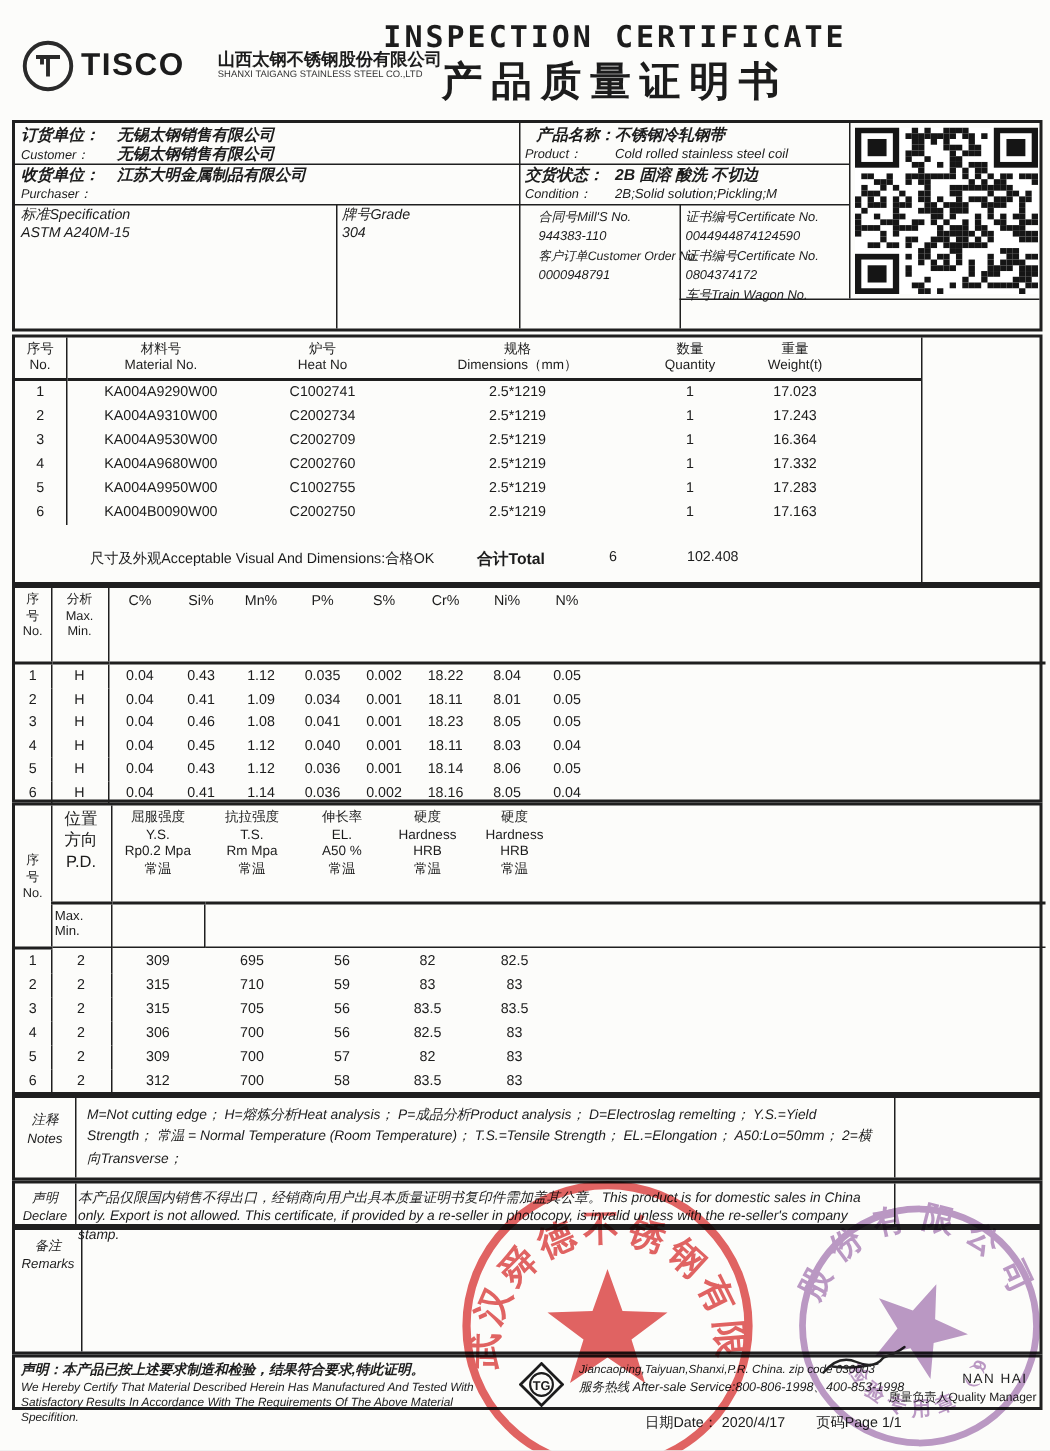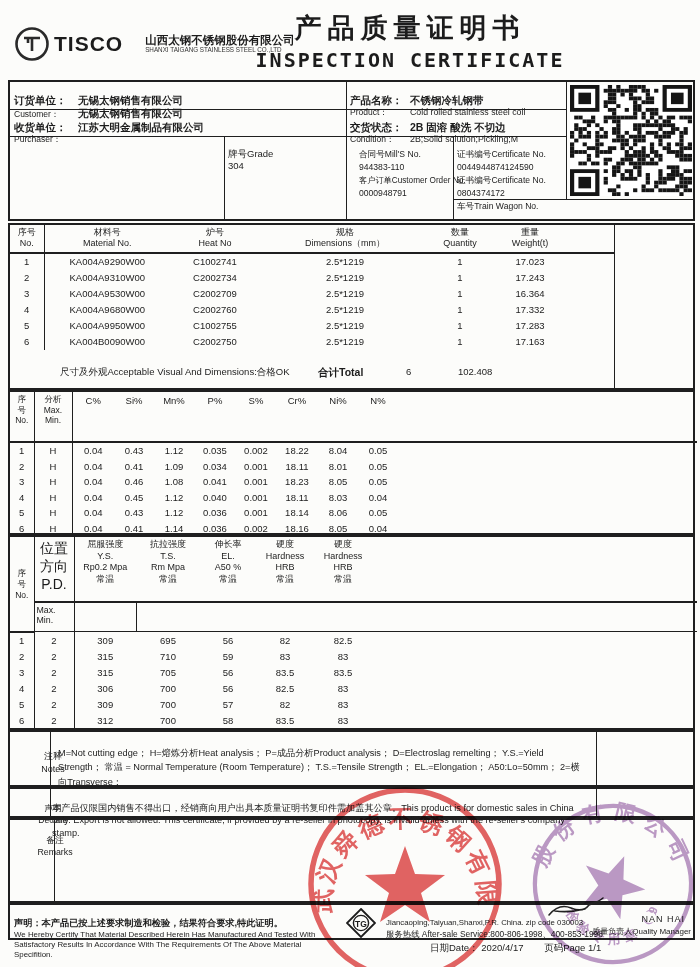--- a/index.html
+++ b/index.html
@@ -1,27 +1,27 @@
 <!DOCTYPE html>
 <html><head>
 <meta charset="utf-8">
 <style>
   html,body{margin:0;padding:0;background:#e8e8e8;}
   .page{position:relative;width:700px;height:967px;background:#fcfcfa;font-family:"Liberation Sans",sans-serif;color:#1c1c1c;overflow:hidden;margin:0 auto;}
   .abs{position:absolute;box-sizing:border-box;}
   .sec{position:absolute;box-sizing:border-box;border:2px solid #1f1f1f;background:transparent;}
   .vl{position:absolute;width:0;border-left:1.3px solid #1f1f1f;}
   .hl{position:absolute;height:0;border-top:1.3px solid #1f1f1f;}
-  .cell{position:absolute;box-sizing:border-box;padding:12px 4px;line-height:1.25;}
+  .cell{position:absolute;box-sizing:border-box;padding:2px 4px;line-height:1.25;font-style:italic;}
   .row{display:flex;align-items:baseline;}
   .lbl{flex:0 0 64px;}
   .cnb{font-weight:bold;font-size:10.5px;}
   .en{font-size:8.5px;}
   .val{font-size:9.5px;}
-  .pre{white-space:pre-line;margin-left:23px;}
+  .pre{white-space:pre-line;}
   .nowrap{white-space:nowrap;}
   table{border-collapse:collapse;table-layout:fixed;}
   th,td{padding:0 2px;font-weight:normal;overflow:hidden;}
   
   .mt{width:604px;}
   .mt thead th{font-size:9px;text-align:center;line-height:1.2;padding:2px 0 3px;border-bottom:2px solid #1f1f1f;}
   .mt tbody td{font-size:9.5px;text-align:center;height:16px;}
   .mt tr > *:first-child{border-right:1.3px solid #1f1f1f;}
   
   .ct{width:687px;}
@@ -53,22 +53,22 @@
       <circle cx="18" cy="18" r="15.5" fill="none" stroke="#2a2a2a" stroke-width="2.6"></circle>
       <path d="M10 12 h16 M18 12 v13 M14 12 v5" stroke="#2a2a2a" stroke-width="2.6" fill="none"></path>
     </svg>
     <span style="font-size:21px;font-weight:bold;letter-spacing:1px;">TISCO</span>
     <span style="display:inline-block;line-height:1.1;margin-left:18px;">
       <span style="display:block;font-size:11.5px;font-weight:bold;">山西太钢不锈钢股份有限公司</span>
       <span style="display:block;font-size:6.3px;color:#333;">SHANXI TAIGANG STAINLESS STEEL CO.,LTD</span>
     </span>
   </div>
   <div class="abs" style="left:240px;top:10px;width:340px;text-align:center;">
+    <div style="font-size:20px;letter-spacing:2px;font-family:'DejaVu Sans Mono',monospace;font-weight:bold;margin-top:2px;">INSPECTION CERTIFICATE</div>
     <div style="font-size:27px;font-weight:bold;letter-spacing:6px;">产品质量证明书</div>
-    <div style="font-size:20px;letter-spacing:2px;font-family:'DejaVu Sans Mono',monospace;font-weight:bold;margin-top:2px;">INSPECTION CERTIFICATE</div>
   </div>
 
   <div class="sec" style="left:8px;top:80px;width:687px;height:141px;">
     <div class="hl" style="left:0;top:27px;width:556px;"></div>
     <div class="hl" style="left:0;top:54px;width:556px;"></div>
     <div class="hl" style="left:443px;top:117px;width:240px;"></div>
     <div class="vl" style="left:336px;top:0;height:137px;"></div>
     <div class="vl" style="left:214px;top:54px;height:83px;"></div>
     <div class="vl" style="left:443px;top:54px;height:83px;"></div>
     <div class="vl" style="left:556px;top:0;height:117px;"></div>
@@ -85,27 +85,31 @@
     </div>
     <div class="cell" style="left:0;top:27px;width:336px;height:27px;">
       <div class="row">
           <span class="lbl cnb">收货单位：</span>
           <span class="cnb">江苏大明金属制品有限公司</span>
         </div>
       <div class="row">
           <span class="lbl en">Purchaser：</span>
         </div>
     </div>
+    <div class="cell" style="left:0;top:54px;width:214px;height:83px;">
+      <div class="val">标准Specification</div>
+      <div class="val">ASTM A240M-15</div>
+    </div>
     <div class="cell" style="left:214px;top:54px;width:122px;height:83px;">
       <div class="val">牌号Grade</div>
       <div class="val">304</div>
     </div>
     <div class="cell" style="left:336px;top:0;width:220px;height:27px;">
       <div class="row">
-          <span class="lbl cnb" style="flex-basis:60px;">产品名称：</span>
+          <span class="lbl cnb" style="flex-basis:60px;text-align:right;">产品名称：</span>
           <span class="cnb">不锈钢冷轧钢带</span>
         </div>
       <div class="row">
           <span class="lbl en" style="flex-basis:60px;">Product：</span>
           <span class="en" style="font-size:8.8px;">Cold rolled stainless steel coil</span>
         </div>
     </div>
     <div class="cell" style="left:336px;top:27px;width:220px;height:27px;">
       <div class="row">
           <span class="lbl cnb" style="flex-basis:60px;">交货状态：</span>
@@ -683,21 +687,21 @@
           <col style="width:56px">
           <col style="width:58px">
           <col style="width:58px">
           <col>
         </colgroup>
       <thead>
         <tr class="hdr">
           <th class="pre" rowspan="2" style="font-size:8.5px;vertical-align:middle;">序
 号
 No.</th>
-          <th class="pre" style="font-size:14px;">位置
+          <th class="pre" style="font-size:11px;">位置
 方向
 P.D.</th>
           <th class="pre">屈服强度
 Y.S.
 Rp0.2 Mpa
 常温</th>
           <th class="pre">抗拉强度
 T.S.
 Rm Mpa
 常温</th>

